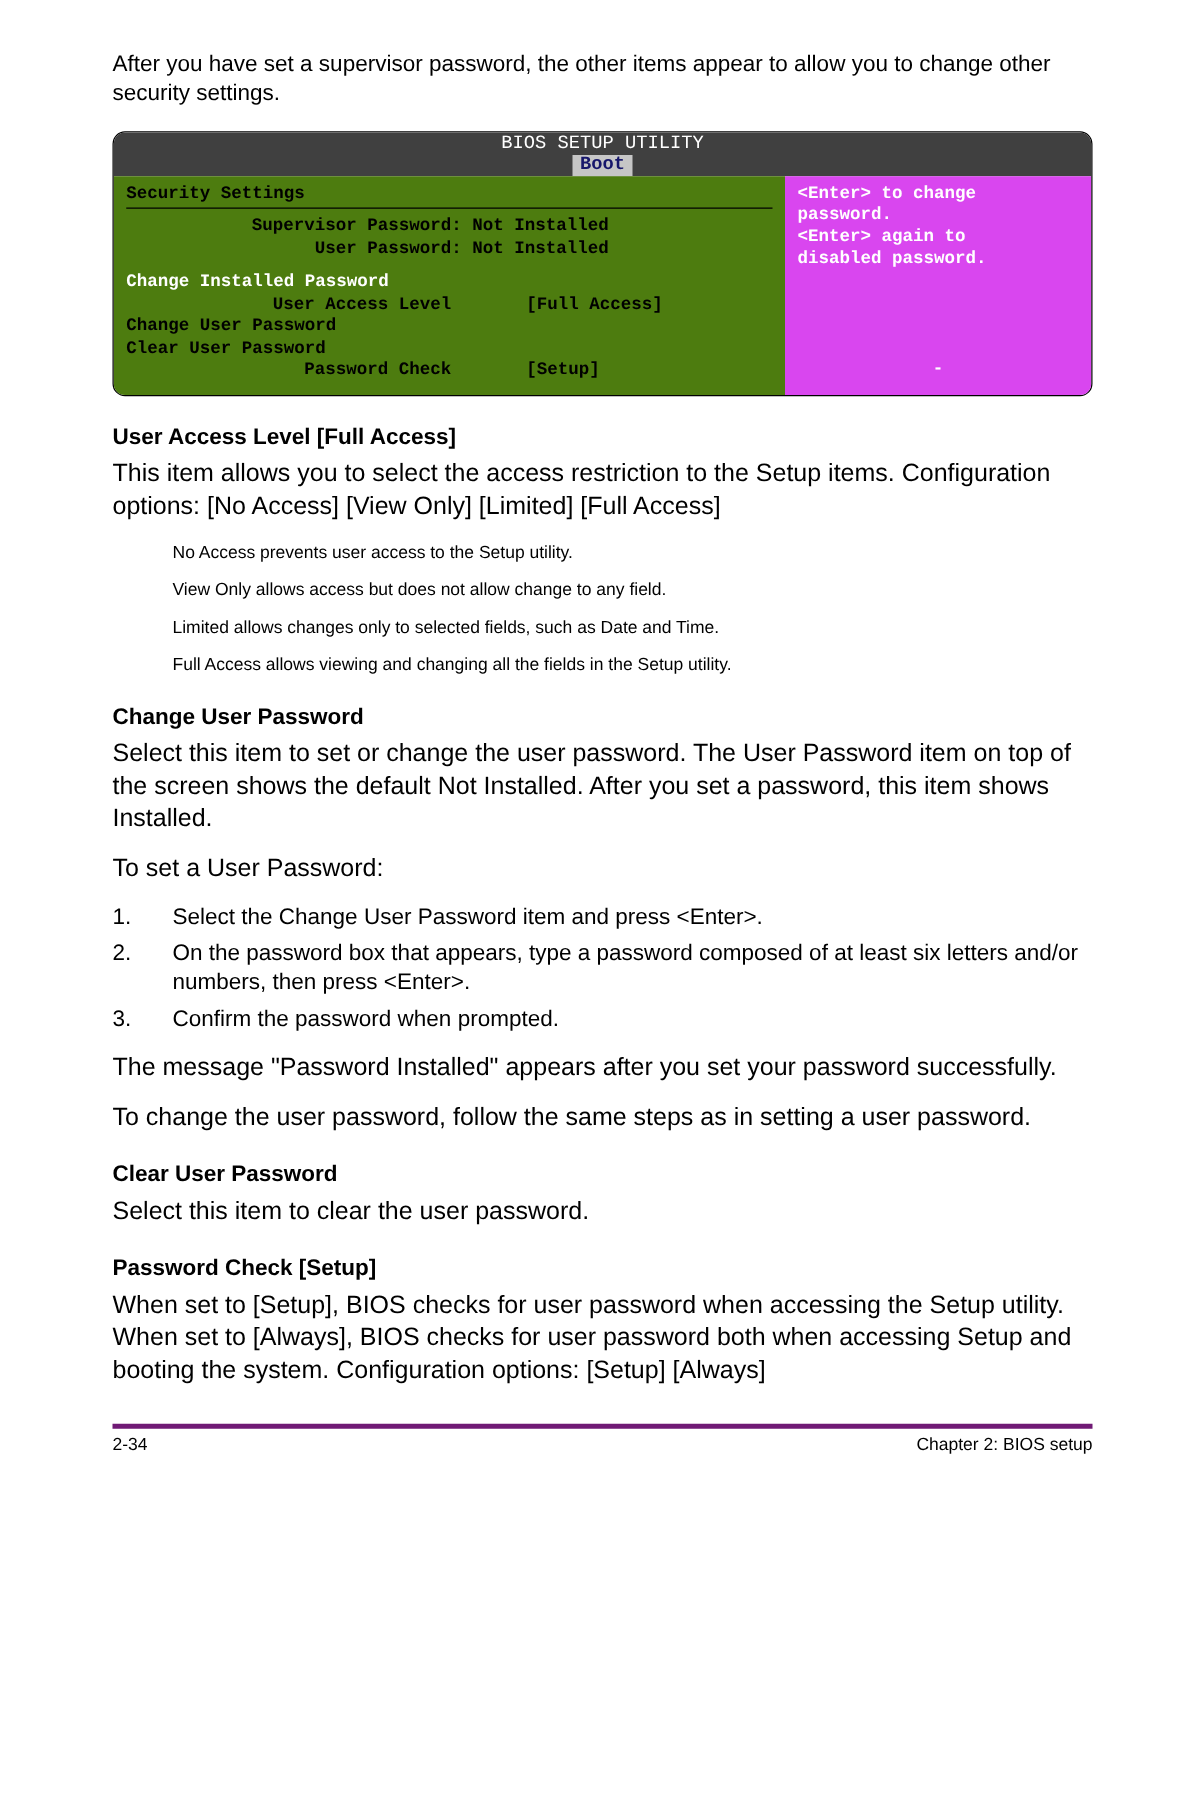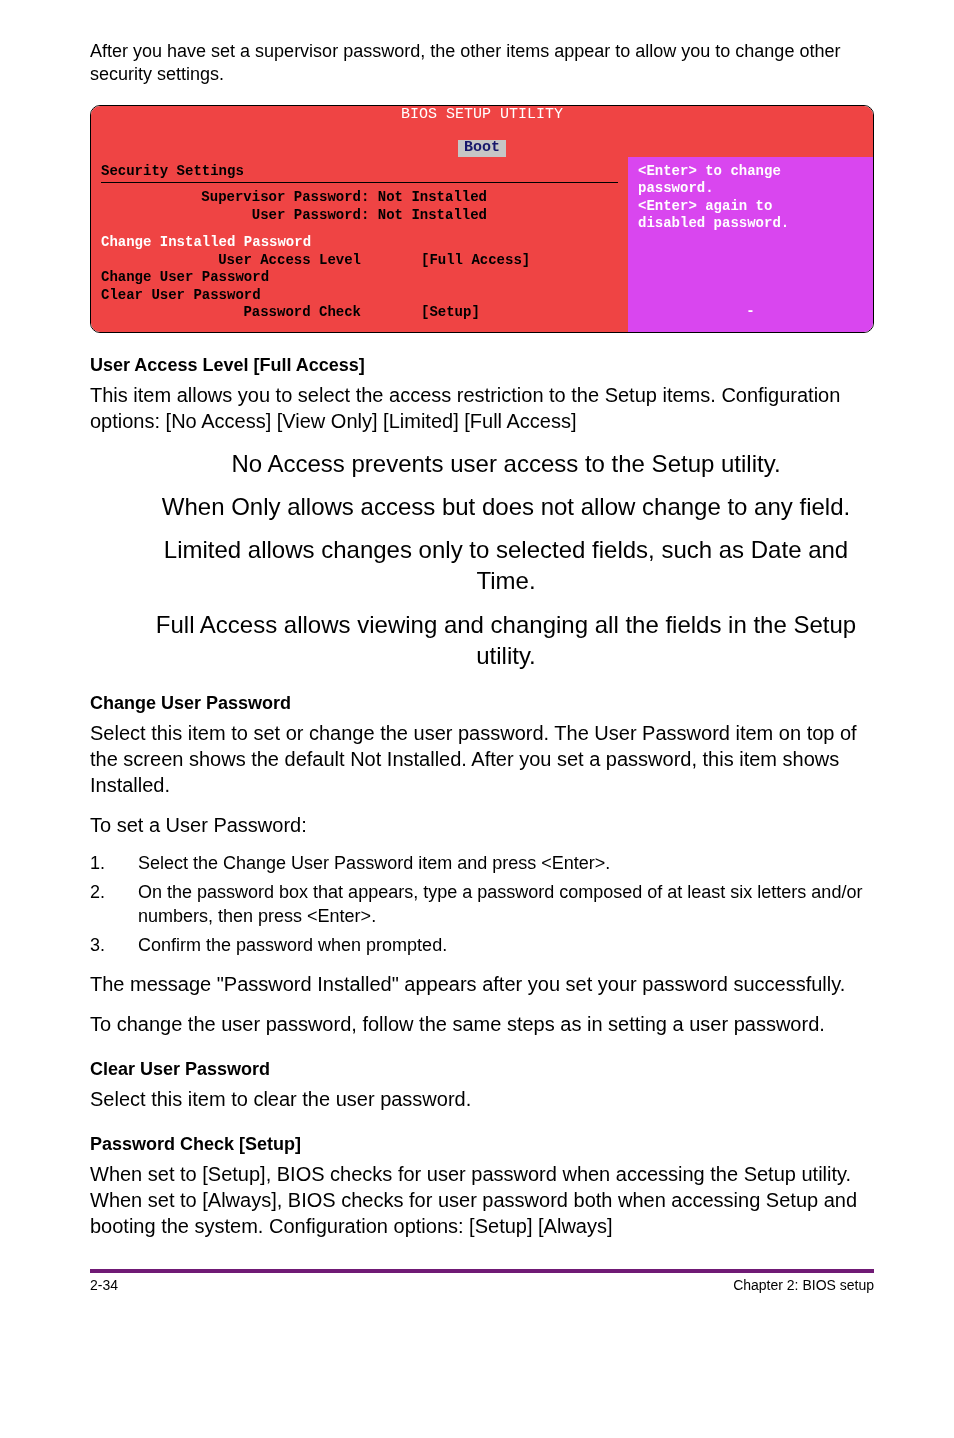--- a/index.html
+++ b/index.html
@@ -21,42 +21,42 @@
   }
   .bios-box {
     border: 1px solid #000;
     border-radius: 10px;
     overflow: hidden;
     font-family: "Courier New", Courier, monospace;
     font-size: 14px; 
     line-height: 1.25;
   }
   .bios-title {
-    background: #ef4444;
+    background: #404040;
     color: #fff;
     text-align: center;
     font-family: "Courier New", Courier, monospace;
     font-size: 15px;
     line-height: 1.1;
     padding: 1px 0 0 0;
   }
   .bios-tab {
     display: inline-block;
     background: #c6c6c6;
     color: #17176b;
     padding: 0 6px;
     font-weight: bold;
-    margin-top: 17px;
+    margin-top: 1px;
   }
   .bios-body {
     display: flex;
   }
   .bios-main {
     flex: 1;
-    background: #ef4444;
+    background: #4d7c0f;
     padding: 6px 10px 10px 10px;
     color: #000;
     font-weight: bold;
   }
   .bios-side {
     width: 225px;
     background: #d946ef;
     color: #fff;
     padding: 6px 10px 10px 10px;
     font-weight: bold;
@@ -79,24 +79,23 @@
     margin-top: 22px;
     margin-bottom: 6px;
   }
   .para {
     font-size: 20px;
     line-height: 1.3;
     margin-bottom: 14px;
   }
   .indent {
     margin-left: 48px;
-    font-size: 24px;
+    font-size: 14px;
     line-height: 1.3;
     margin-bottom: 12px;
-    text-align: center;
   }
   ol.numlist {
     font-size: 18px;
     line-height: 1.3;
     padding-left: 0;
     margin: 0 0 14px 0;
     list-style: none;
   }
   ol.numlist li {
     display: flex;
@@ -160,21 +159,21 @@
         <div>disabled password.</div>
         <div style="height:70px"></div>
         <div style="text-align:center">-</div>
       </div>
     </div>
   </div>
 
   <div class="heading">User Access Level [Full Access]</div>
   <div class="para">This item allows you to select the access restriction to the Setup items. Configuration options: [No Access] [View Only] [Limited] [Full Access]</div>
   <div class="indent">No Access prevents user access to the Setup utility.</div>
-  <div class="indent">When Only allows access but does not allow change to any field.</div>
+  <div class="indent">View Only allows access but does not allow change to any field.</div>
   <div class="indent">Limited allows changes only to selected fields, such as Date and Time.</div>
   <div class="indent">Full Access allows viewing and changing all the fields in the Setup utility.</div>
 
   <div class="heading">Change User Password</div>
   <div class="para">Select this item to set or change the user password. The User Password item on top of the screen shows the default Not Installed. After you set a password, this item shows Installed.</div>
   <div class="para">To set a User Password:</div>
 
   <ol class="numlist">
     <li>
       <span class="num">1.</span>

